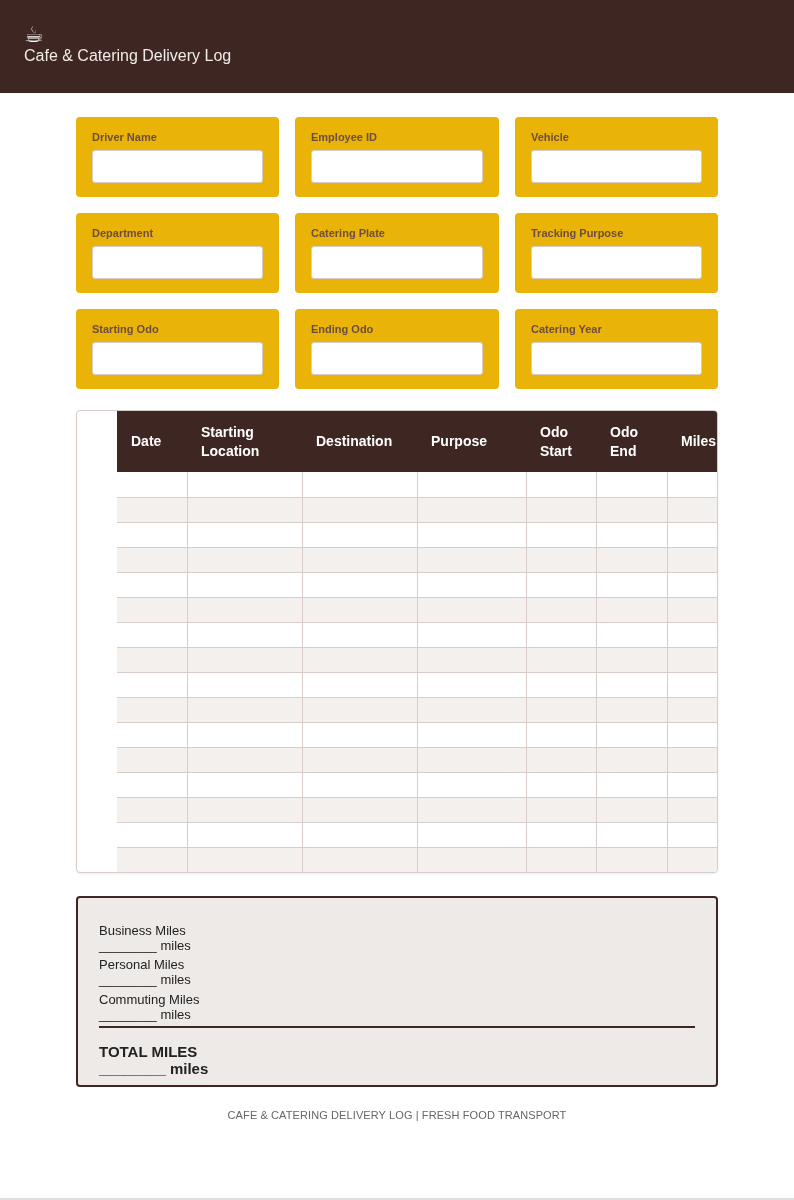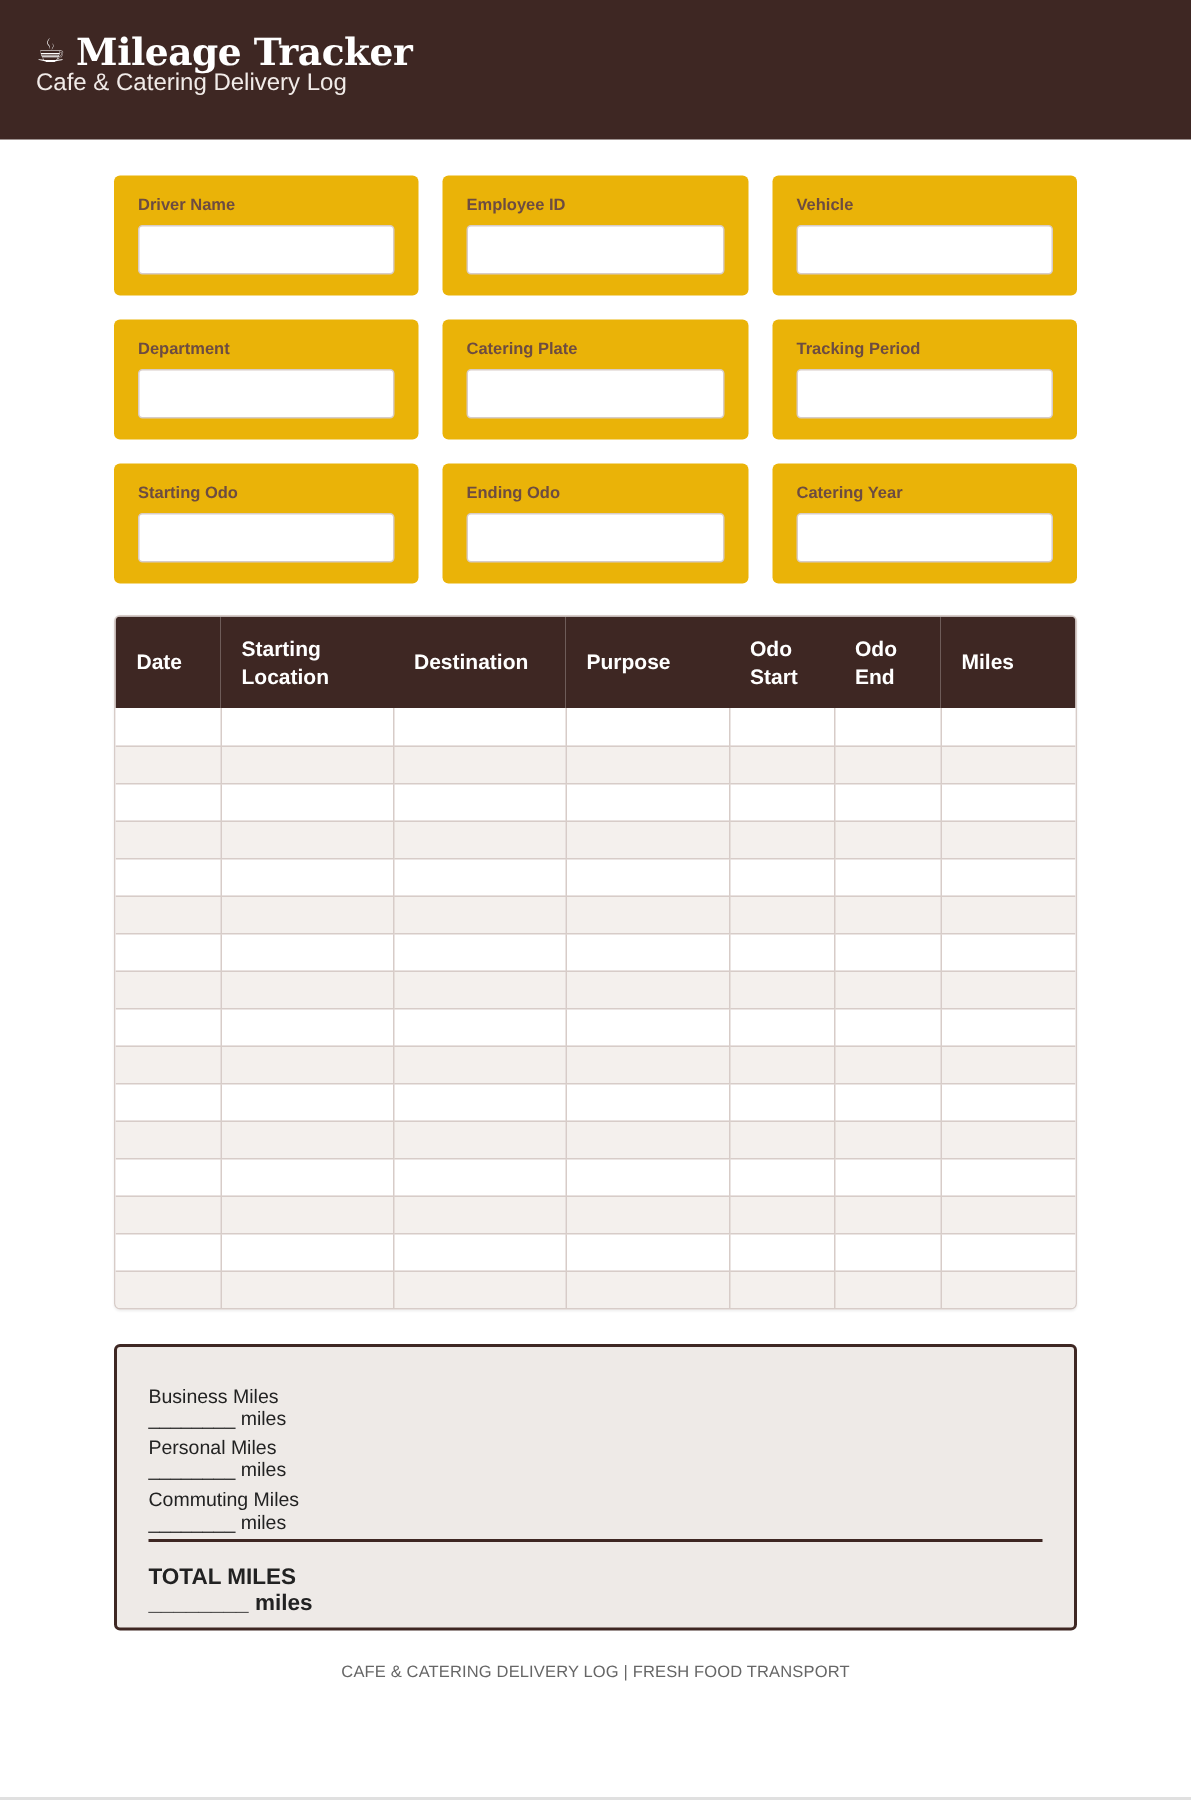--- a/index.html
+++ b/index.html
@@ -33,20 +33,21 @@
     }
     .field input {
       display: block; width: 100%; height: 33px; border: 1px solid #d7ccc8; border-radius: 3px; background: #fff;
       font-family: "Liberation Sans", sans-serif; font-size: 12px; padding: 0 8px; outline: none;
     }
 
     .table-wrap {
       position: absolute; left: 76px; top: 410px; width: 642px;
       border: 1px solid #d7ccc8; border-radius: 4px; overflow: hidden;
       box-shadow: 0 1px 2px rgba(0,0,0,0.08);
+      padding-left: 40px;
     }
     table { border-collapse: collapse; width: 100%; table-layout: fixed; }
     thead th {
       background: #3e2723; color: #fff; font-size: 14px; font-weight: bold; text-align: left;
       padding: 0 14px; height: 61px; line-height: 19px; vertical-align: middle;
     }
     tbody td {
       height: 25px; border-right: 1px solid #d7ccc8; border-bottom: 1px solid #d7ccc8; padding: 0;
     }
     tbody td:last-child { border-right: none; }
@@ -74,21 +75,20 @@
     .bottom-line {
       position: absolute; left: 0; top: 1198px; width: 794px; height: 2px; background: #e0e0e0;
     }
   </style>
 </head>
 <body>
 
 <div class="header">
   <div class="title-row">
     <span class="cup">☕</span>
-    <h1>Mileage Tracker</h1>
   </div>
   <div class="subtitle">Cafe &amp; Catering Delivery Log</div>
 </div>
 
 <div class="fields">
   <div class="field">
     <label>Driver Name</label>
     <input type="text" value="" style="">
   </div>
   <div class="field">
@@ -101,21 +101,21 @@
   </div>
   <div class="field">
     <label>Department</label>
     <input type="text" value="" style="">
   </div>
   <div class="field">
     <label>Catering Plate</label>
     <input type="text" value="" style="">
   </div>
   <div class="field">
-    <label>Tracking Period</label>
+    <label>Tracking Purpose</label>
     <input type="text" value="" style="">
   </div>
   <div class="field">
     <label>Starting Odo</label>
     <input type="text" value="" style="">
   </div>
   <div class="field">
     <label>Ending Odo</label>
     <input type="text" value="" style="">
   </div>

